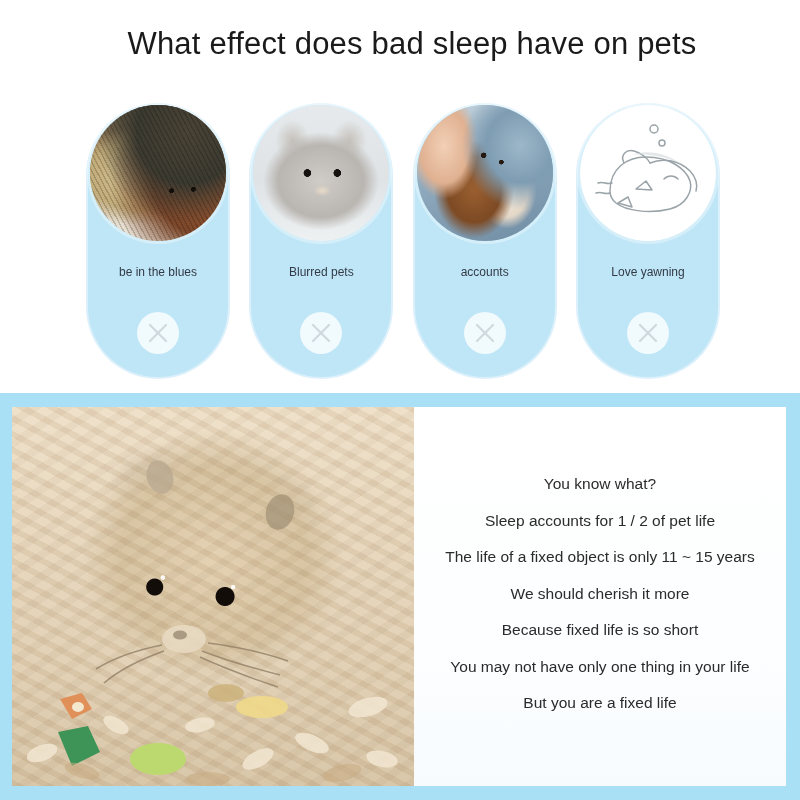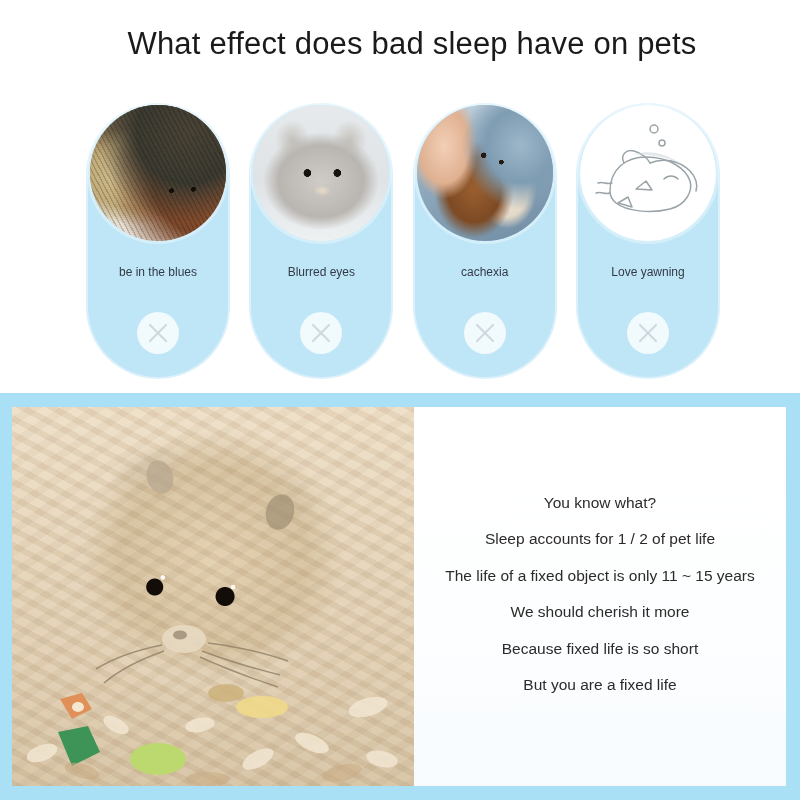--- a/index.html
+++ b/index.html
@@ -199,34 +199,34 @@
           <line x1="13" y1="13" x2="29" y2="29" stroke="#cfd8dd" stroke-width="2.2" stroke-linecap="round"></line>
           <line x1="29" y1="13" x2="13" y2="29" stroke="#cfd8dd" stroke-width="2.2" stroke-linecap="round"></line>
         </svg>
       </div>
     </div>
 
     <div class="card">
       <div class="card-photo">
         <div class="art art-chinchilla"></div>
       </div>
-      <div class="card-label">Blurred eyes</div>
+      <div class="card-label">Blurred pets</div>
       <div class="card-close">
         <svg viewBox="0 0 42 42" aria-hidden="true">
           <line x1="13" y1="13" x2="29" y2="29" stroke="#cfd8dd" stroke-width="2.2" stroke-linecap="round"></line>
           <line x1="29" y1="13" x2="13" y2="29" stroke="#cfd8dd" stroke-width="2.2" stroke-linecap="round"></line>
         </svg>
       </div>
     </div>
 
     <div class="card">
       <div class="card-photo">
         <div class="art art-guinea"></div>
       </div>
-      <div class="card-label">cachexia</div>
+      <div class="card-label">accounts</div>
       <div class="card-close">
         <svg viewBox="0 0 42 42" aria-hidden="true">
           <line x1="13" y1="13" x2="29" y2="29" stroke="#cfd8dd" stroke-width="2.2" stroke-linecap="round"></line>
           <line x1="29" y1="13" x2="13" y2="29" stroke="#cfd8dd" stroke-width="2.2" stroke-linecap="round"></line>
         </svg>
       </div>
     </div>
 
     <div class="card">
       <div class="card-photo">
@@ -307,19 +307,20 @@
           </svg>
         </div>
       </div>
 
       <div class="panel-text">
         <p class="tline">You know what?</p>
         <p class="tline">Sleep accounts for 1 / 2 of pet life</p>
         <p class="tline">The life of a fixed object is only 11 ~ 15 years</p>
         <p class="tline">We should cherish it more</p>
         <p class="tline">Because fixed life is so short</p>
+        <p class="tline">You may not have only one thing in your life</p>
         <p class="tline">But you are a fixed life</p>
       </div>
 
     </div>
   </div>
 
 </div>
 
 </body></html>

